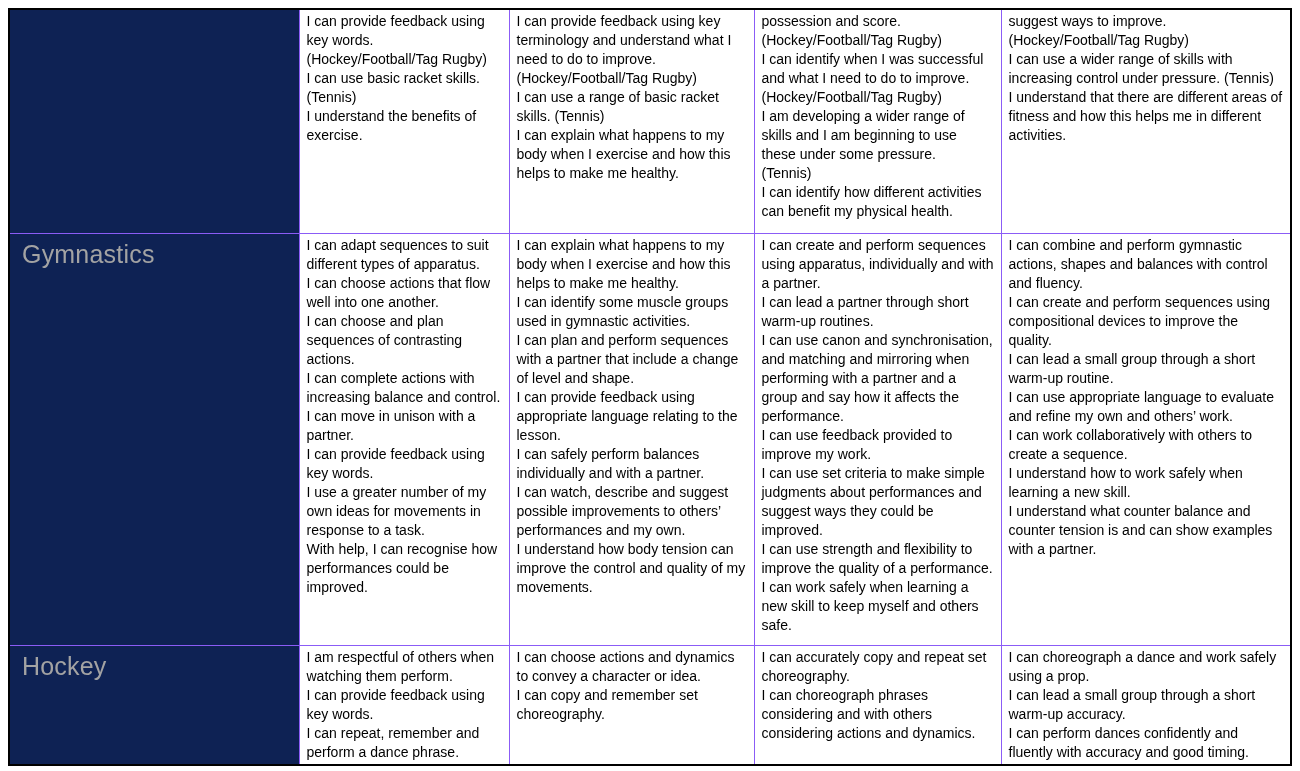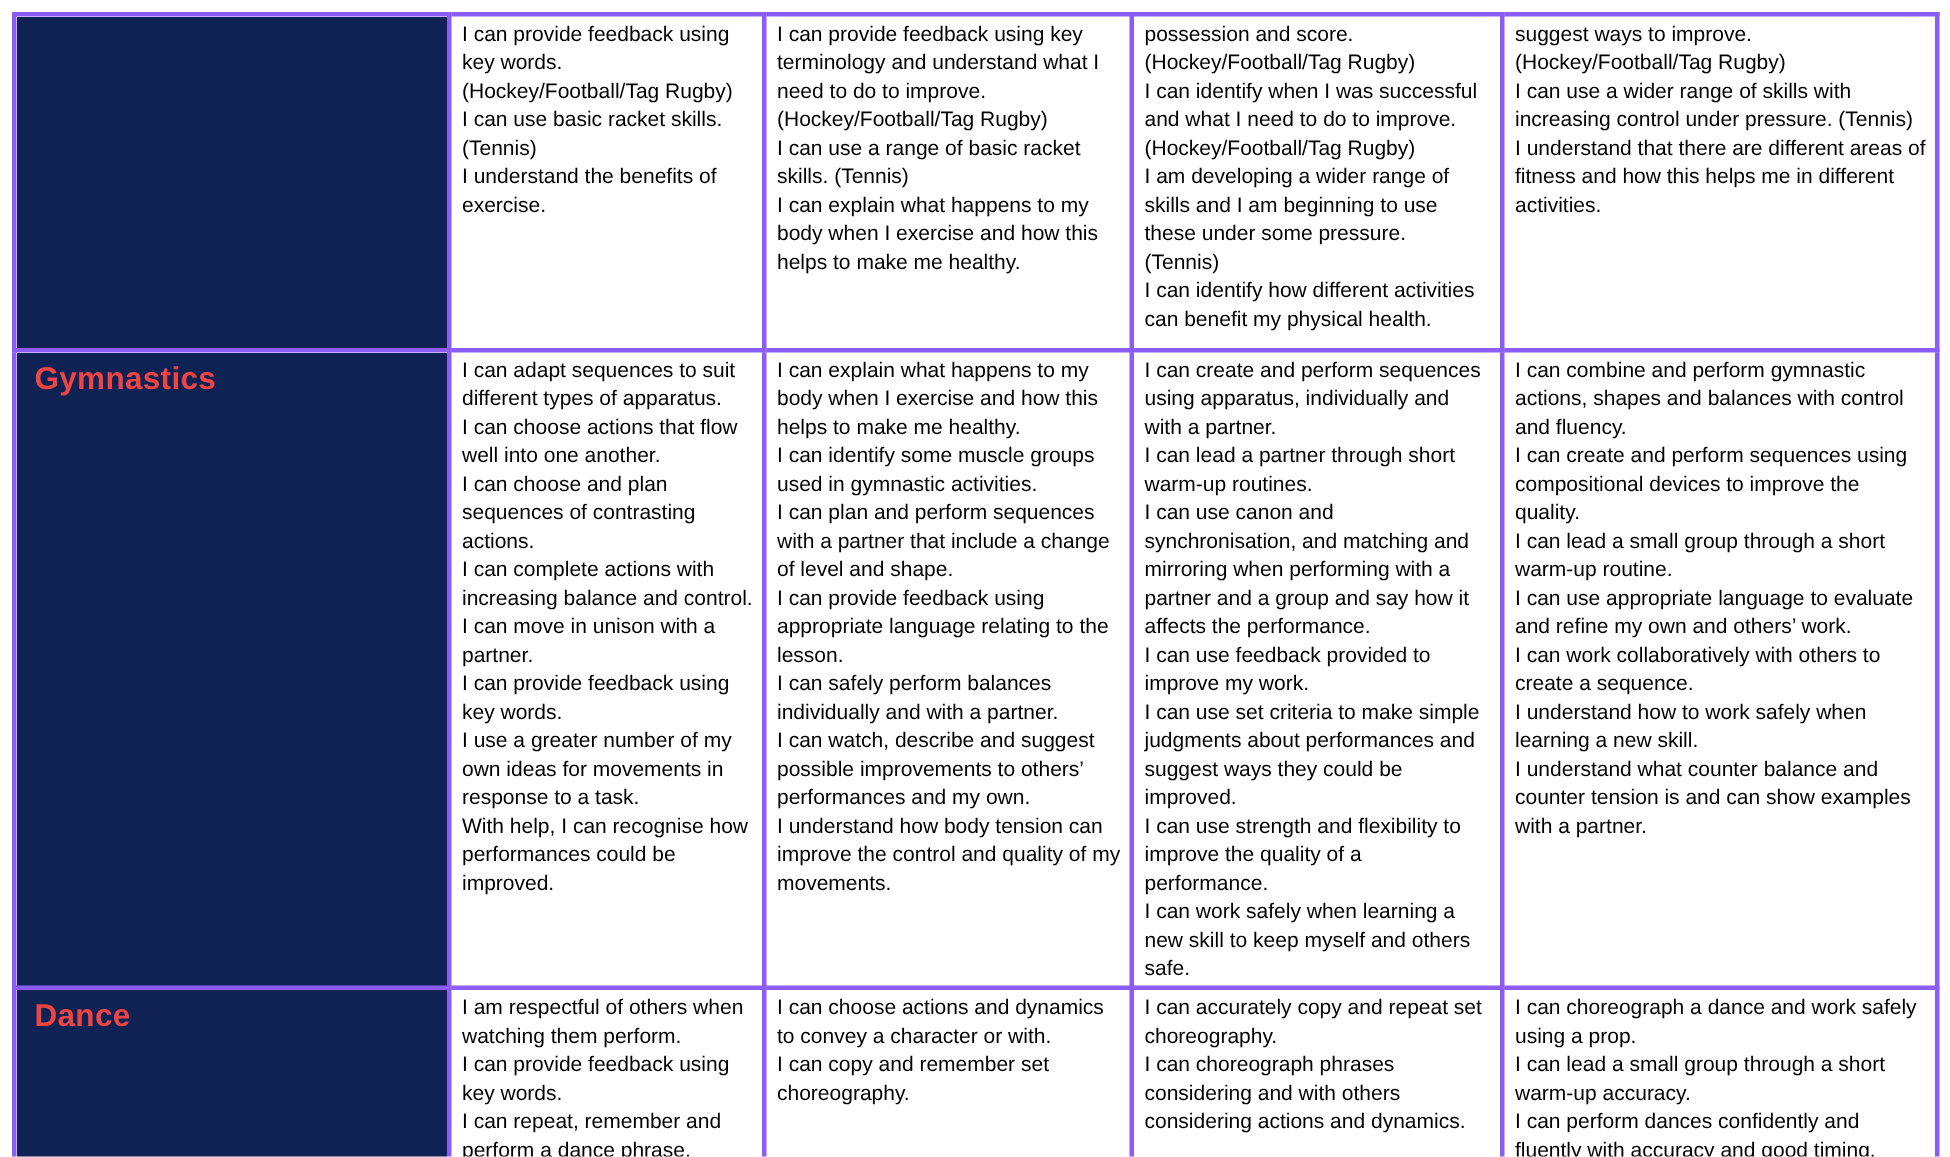--- a/index.html
+++ b/index.html
@@ -19,31 +19,31 @@
   table.curriculum {
     position: absolute;
     left: 8px;
     top: 8px;
     border-collapse: collapse;
     table-layout: fixed;
     width: 1282px;
     border: 2px solid #000000;
   }
   table.curriculum td, table.curriculum th {
-    border: 3px solid #8b5cf6;
+    border: 1px solid #8b5cf6;
     vertical-align: top;
     overflow: hidden;
     margin-top: 32px;
   }
   th.row-header {
     background: #0e2254;
-    color: #ef4444;
+    color: #a3a3a3;
     text-align: left;
-    font-size: 21px;
-    font-weight: bold;
+    font-size: 25px;
+    font-weight: normal;
     padding: 6px 10px 4px 12px;
     letter-spacing: 0.2px;
   }
   td.content-cell {
     background: #ffffff;
     color: #000000;
     font-size: 14px;
     line-height: 19px;
     padding: 2px 6px 2px 7px;
     white-space: pre-line;
@@ -115,25 +115,25 @@
 I can work safely when learning a new skill to keep myself and others safe.</td>
         <td class="content-cell">I can combine and perform gymnastic actions, shapes and balances with control and fluency.
 I can create and perform sequences using compositional devices to improve the quality.
 I can lead a small group through a short warm-up routine.
 I can use appropriate language to evaluate and refine my own and others’ work.
 I can work collaboratively with others to create a sequence.
 I understand how to work safely when learning a new skill.
 I understand what counter balance and counter tension is and can show examples with a partner.</td>
       </tr>
       <tr class="row-dance">
-        <th class="row-header">Dance</th>
+        <th class="row-header">Hockey</th>
         <td class="content-cell">I am respectful of others when watching them perform.
 I can provide feedback using key words.
 I can repeat, remember and perform a dance phrase.</td>
-        <td class="content-cell">I can choose actions and dynamics to convey a character or with.
+        <td class="content-cell">I can choose actions and dynamics to convey a character or idea.
 I can copy and remember set choreography.</td>
         <td class="content-cell">I can accurately copy and repeat set choreography.
 I can choreograph phrases considering and with others considering actions and dynamics.</td>
         <td class="content-cell">I can choreograph a dance and work safely using a prop.
 I can lead a small group through a short warm-up accuracy.
 I can perform dances confidently and fluently with accuracy and good timing.</td>
       </tr>
     </tbody>
   </table>
 </div>

